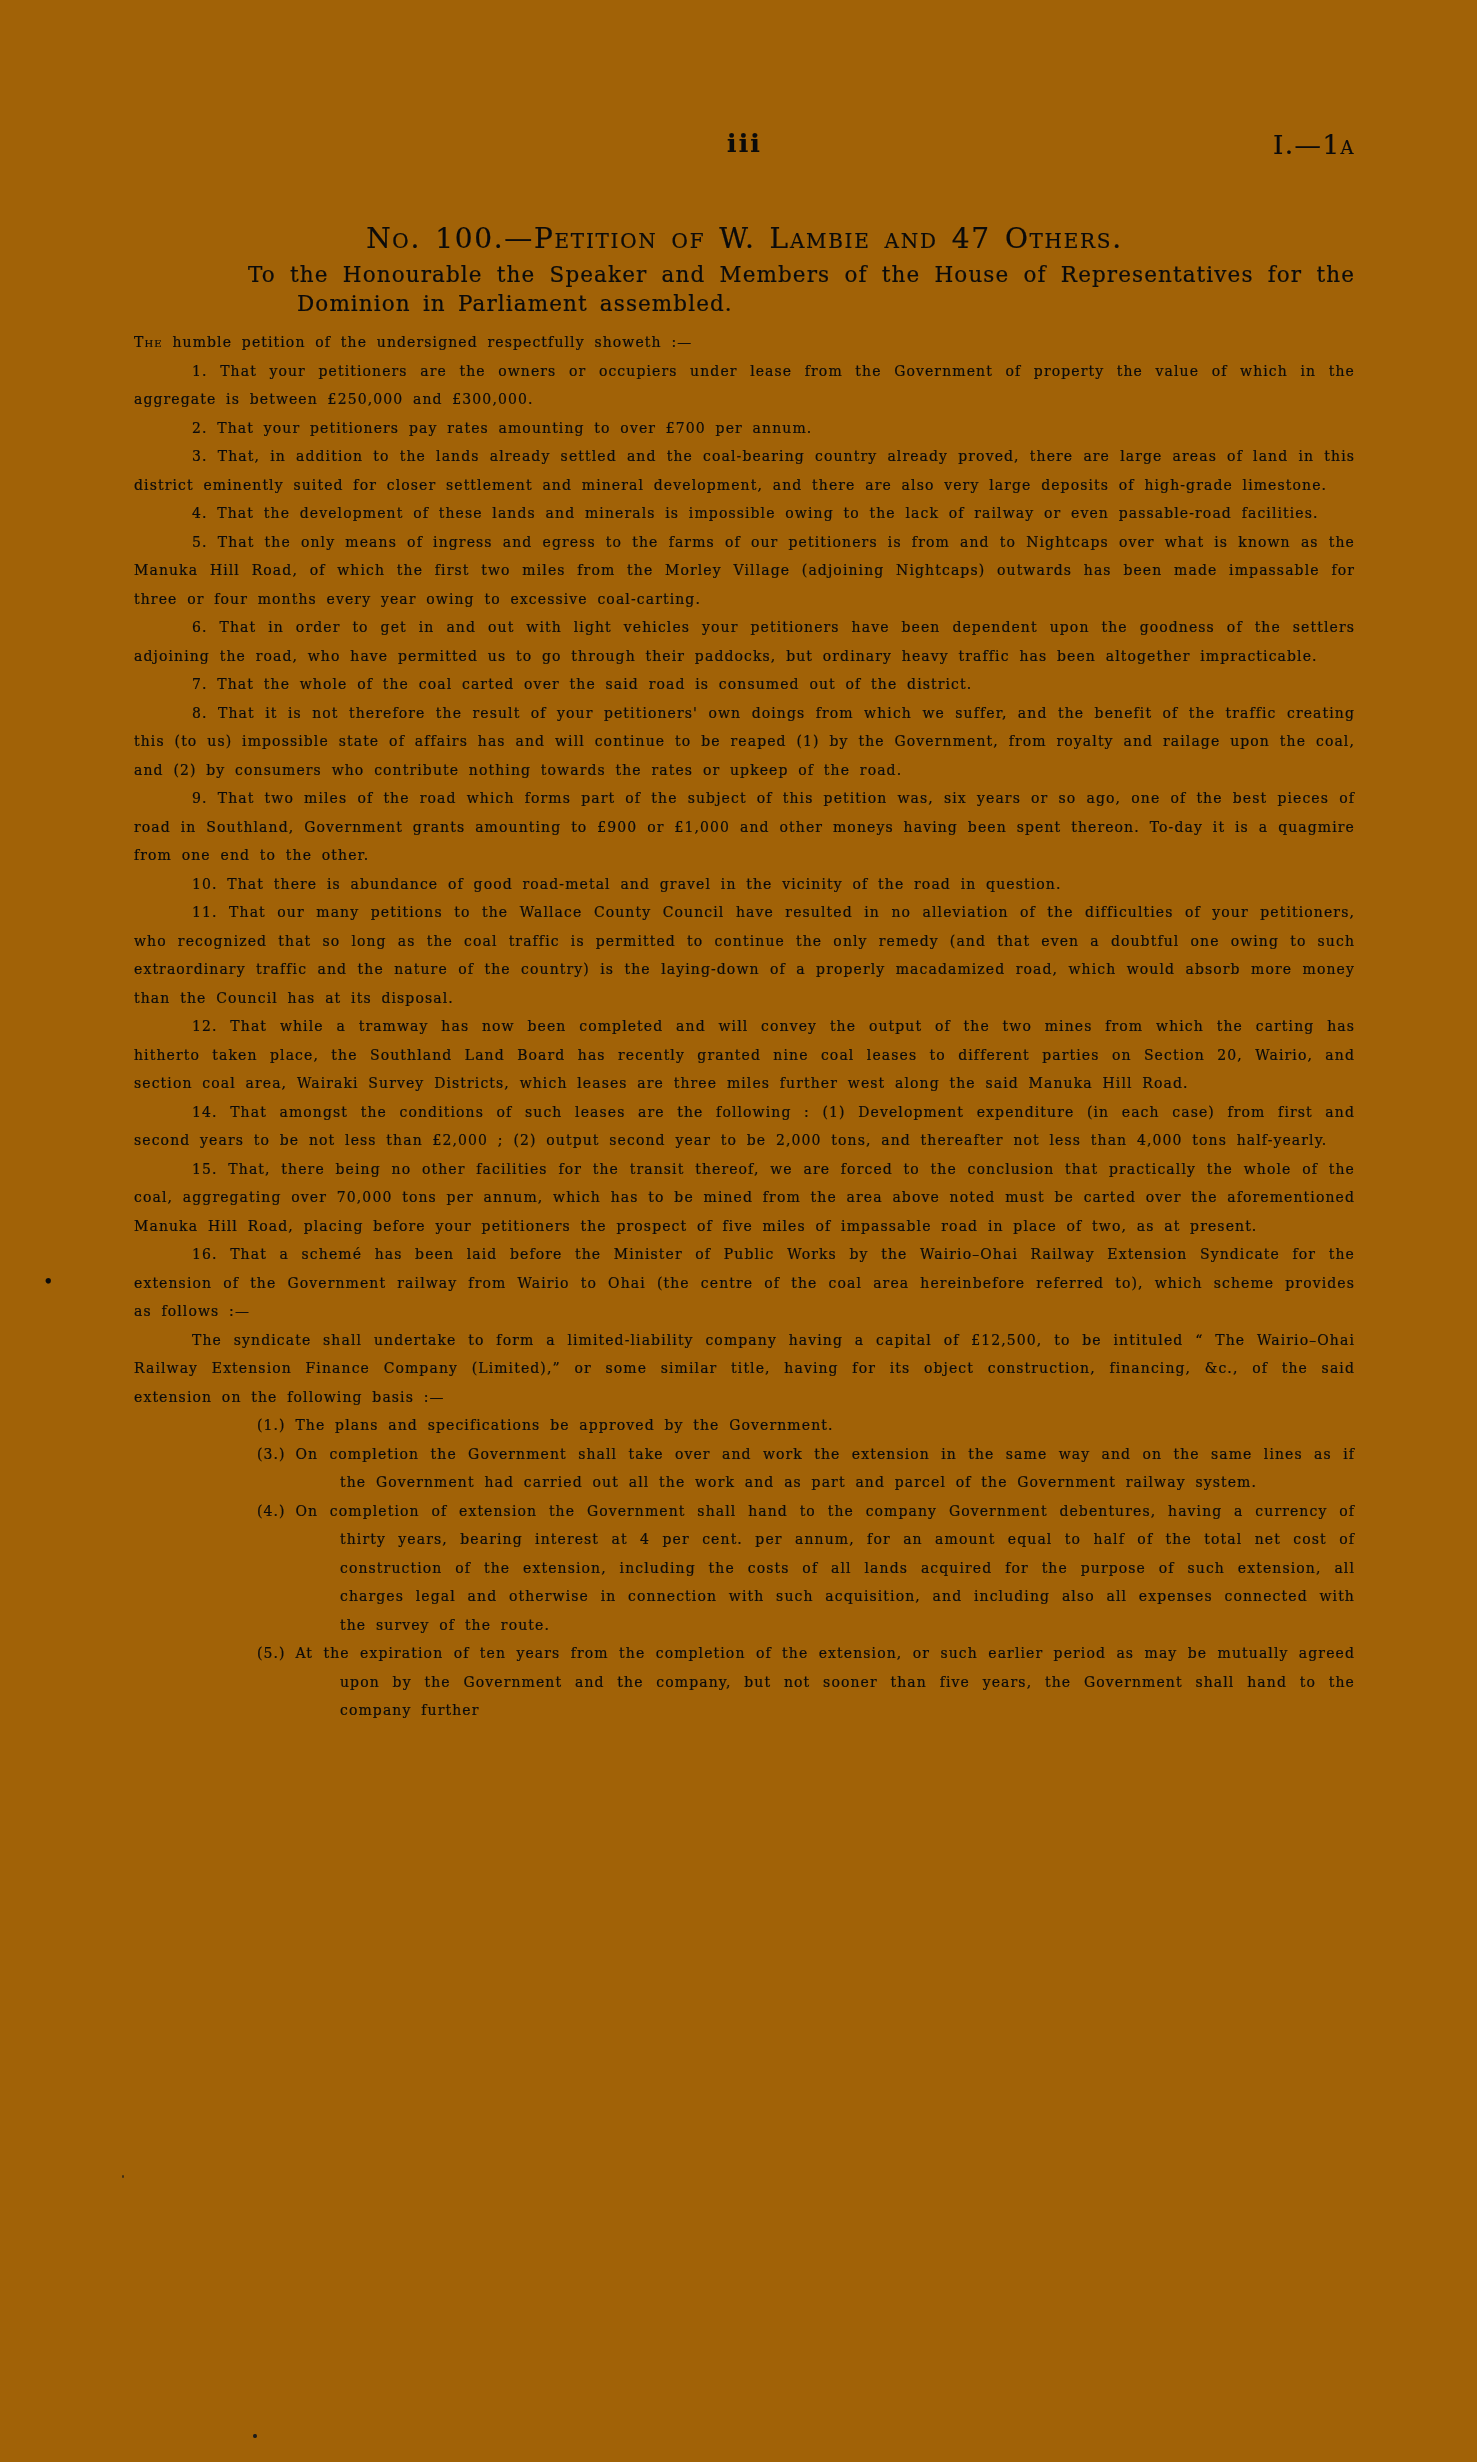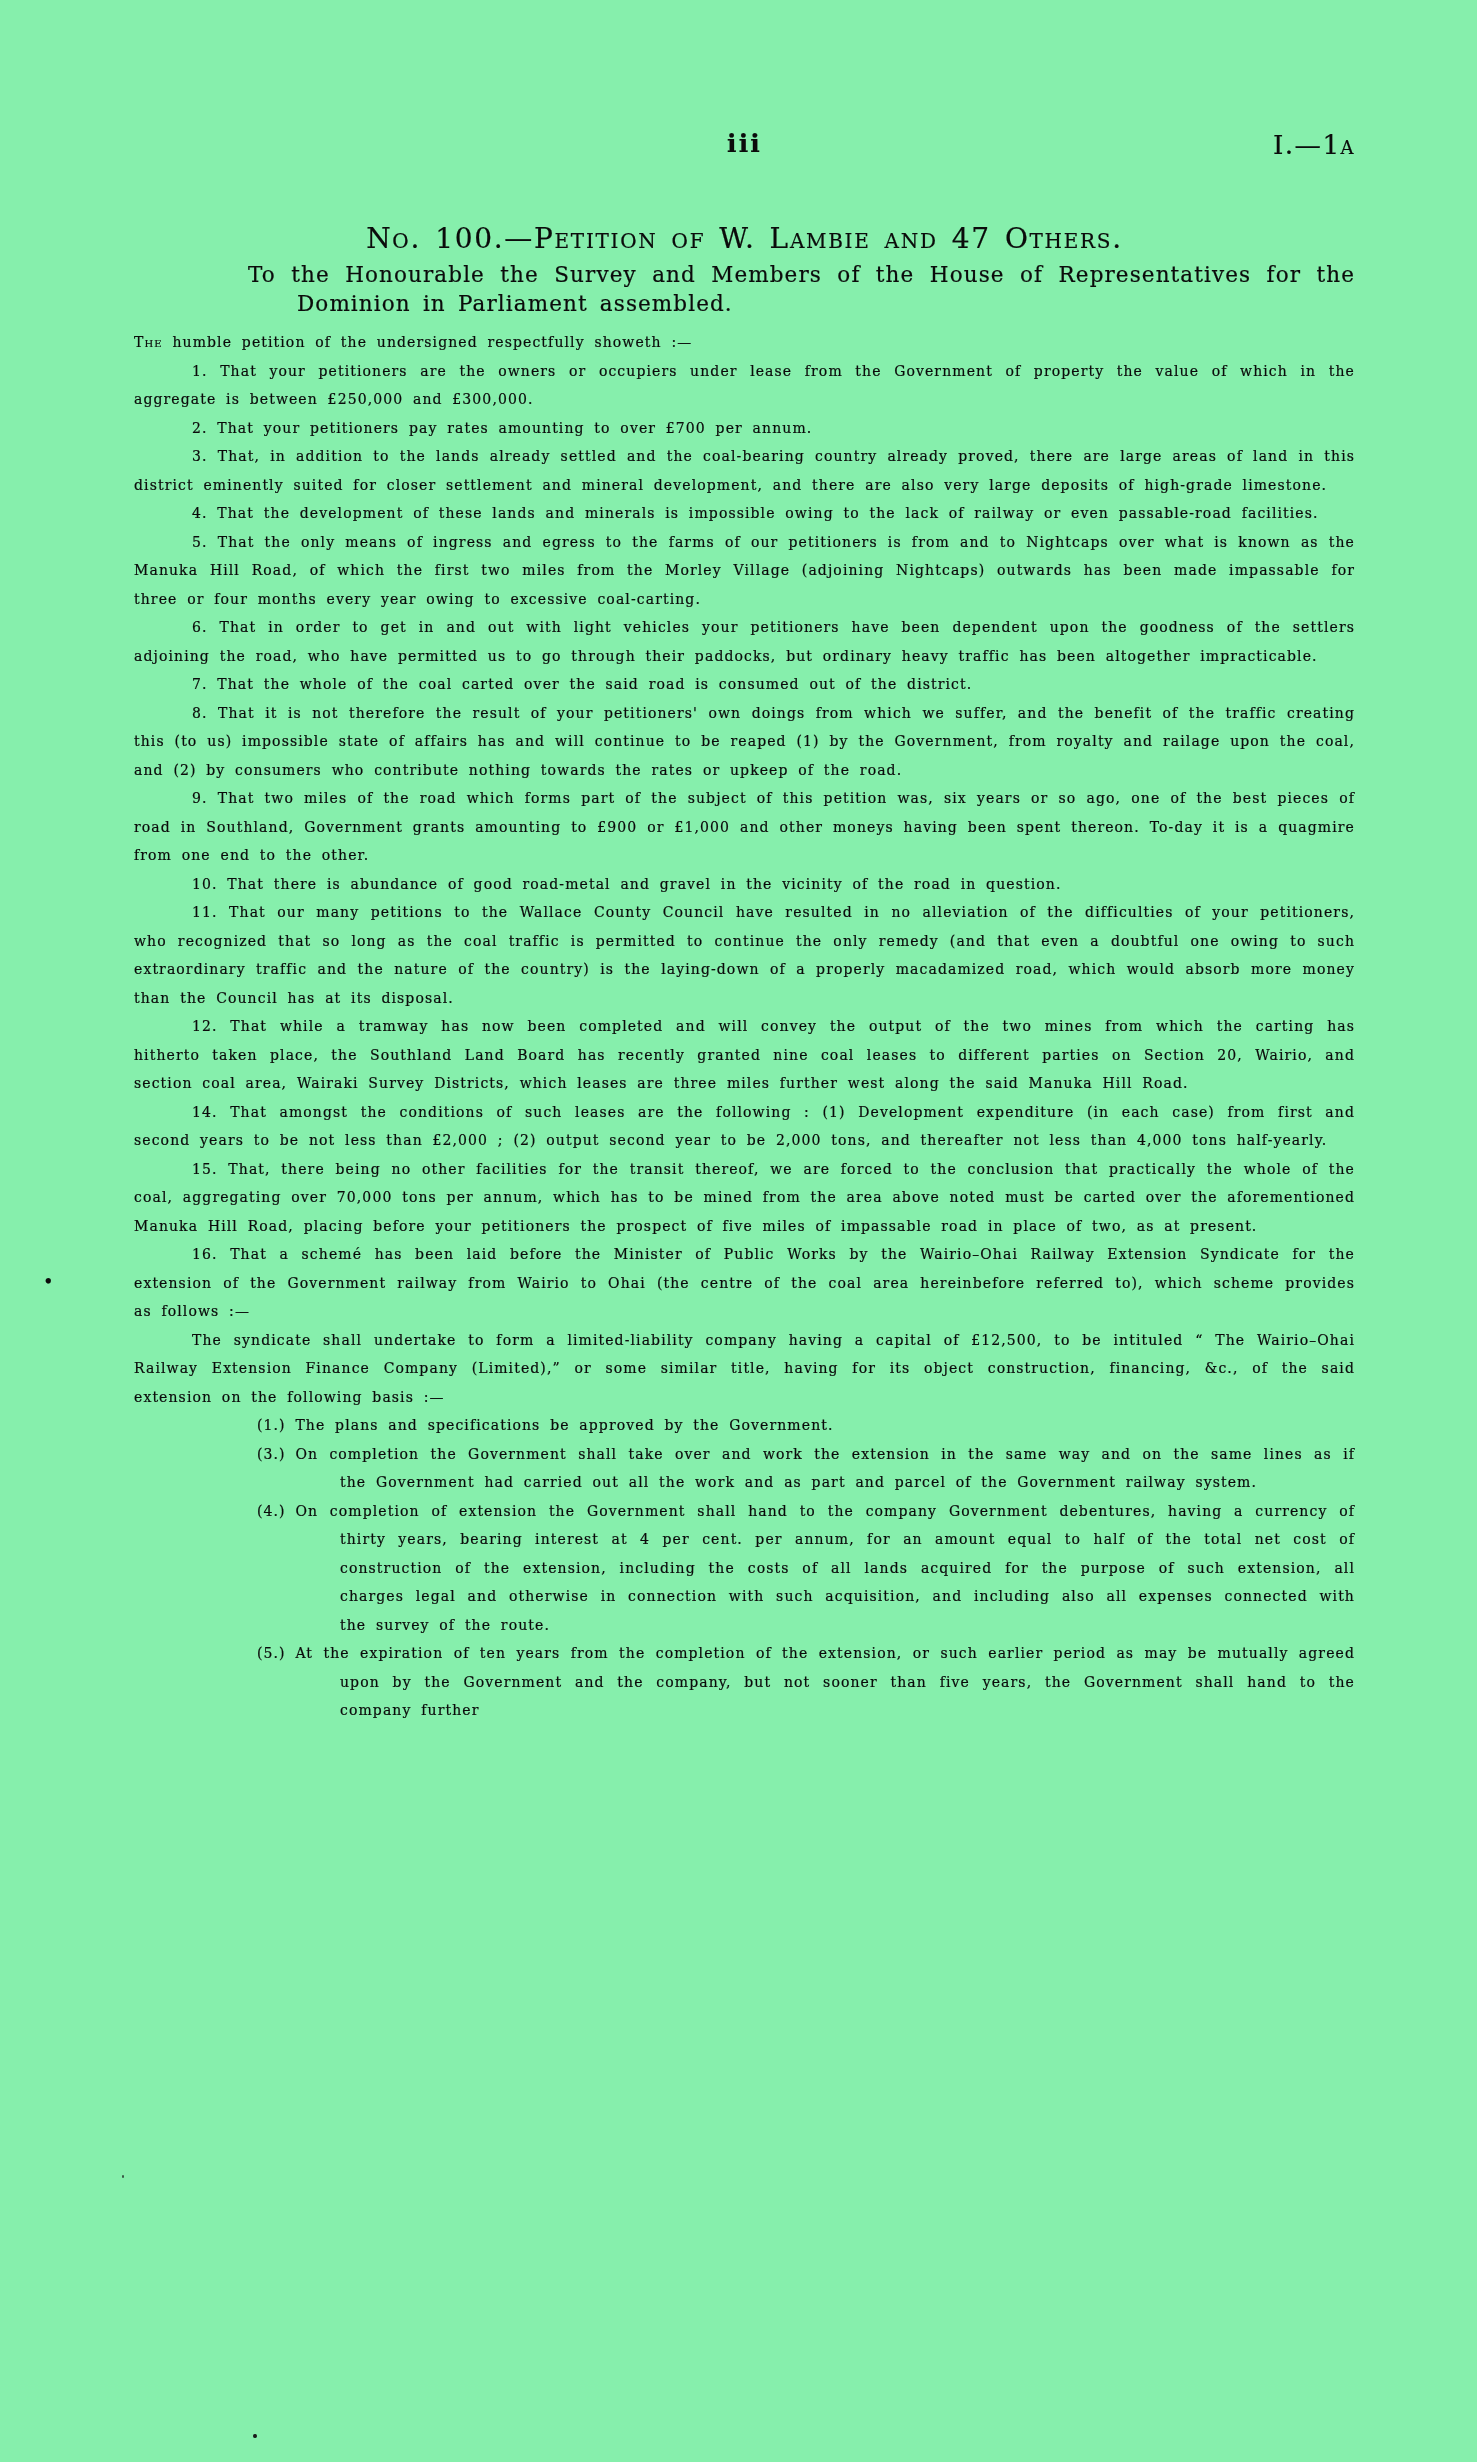--- a/index.html
+++ b/index.html
@@ -1,20 +1,20 @@
 <!DOCTYPE html>
 <html style="font-size:11px"><head>
 <meta charset="utf-8">
 <style>
   * { margin:0; padding:0; box-sizing:border-box; }
   html, body { background:#ffffff; }
   .page {
     position:relative;
     width:1478px; height:2462px;
-    background:#86efac;
+    background:#a16207;
     color:#0b0b0b;
     font-family:"DejaVu Serif","Liberation Serif",serif;
     overflow:hidden;
     -webkit-text-stroke:0.2px currentColor;
   }
   
   .header-row {
     position:absolute; left:134px; top:129px; width:1221px; height:42px;
   }
   .page-num {
@@ -70,21 +70,21 @@
 
 <div class="page">
 
   <div class="header-row">
     <div class="page-num">iii</div>
     <div class="paper-ref">I.—1a</div>
   </div>
 
   <div class="title">No. 100.—Petition of W. Lambie and 47 Others.</div>
 
-  <p class="addressee">To the Honourable the Survey and Members of the House of Representatives for the Dominion in Parliament assembled.</p>
+  <p class="addressee">To the Honourable the Speaker and Members of the House of Representatives for the Dominion in Parliament assembled.</p>
 
   <div class="body">
     <p class="flush"><span class="lead">The</span> <span>humble petition of the undersigned respectfully showeth :—</span></p>
 
     <p>1. That your petitioners are the owners or occupiers under lease from the Government of property the value of which in the aggregate is between £250,000 and £300,000.</p>
     <p>2. That your petitioners pay rates amounting to over £700 per annum.</p>
     <p>3. That, in addition to the lands already settled and the coal-bearing country already proved, there are large areas of land in this district eminently suited for closer settlement and mineral development, and there are also very large deposits of high-grade limestone.</p>
     <p>4. That the development of these lands and minerals is impossible owing to the lack of railway or even passable-road facilities.</p>
     <p>5. That the only means of ingress and egress to the farms of our petitioners is from and to Nightcaps over what is known as the Manuka Hill Road, of which the first two miles from the Morley Village (adjoining Nightcaps) outwards has been made impassable for three or four months every year owing to excessive coal-carting.</p>
     <p>6. That in order to get in and out with light vehicles your petitioners have been dependent upon the goodness of the settlers adjoining the road, who have permitted us to go through their paddocks, but ordinary heavy traffic has been altogether impracticable.</p>

